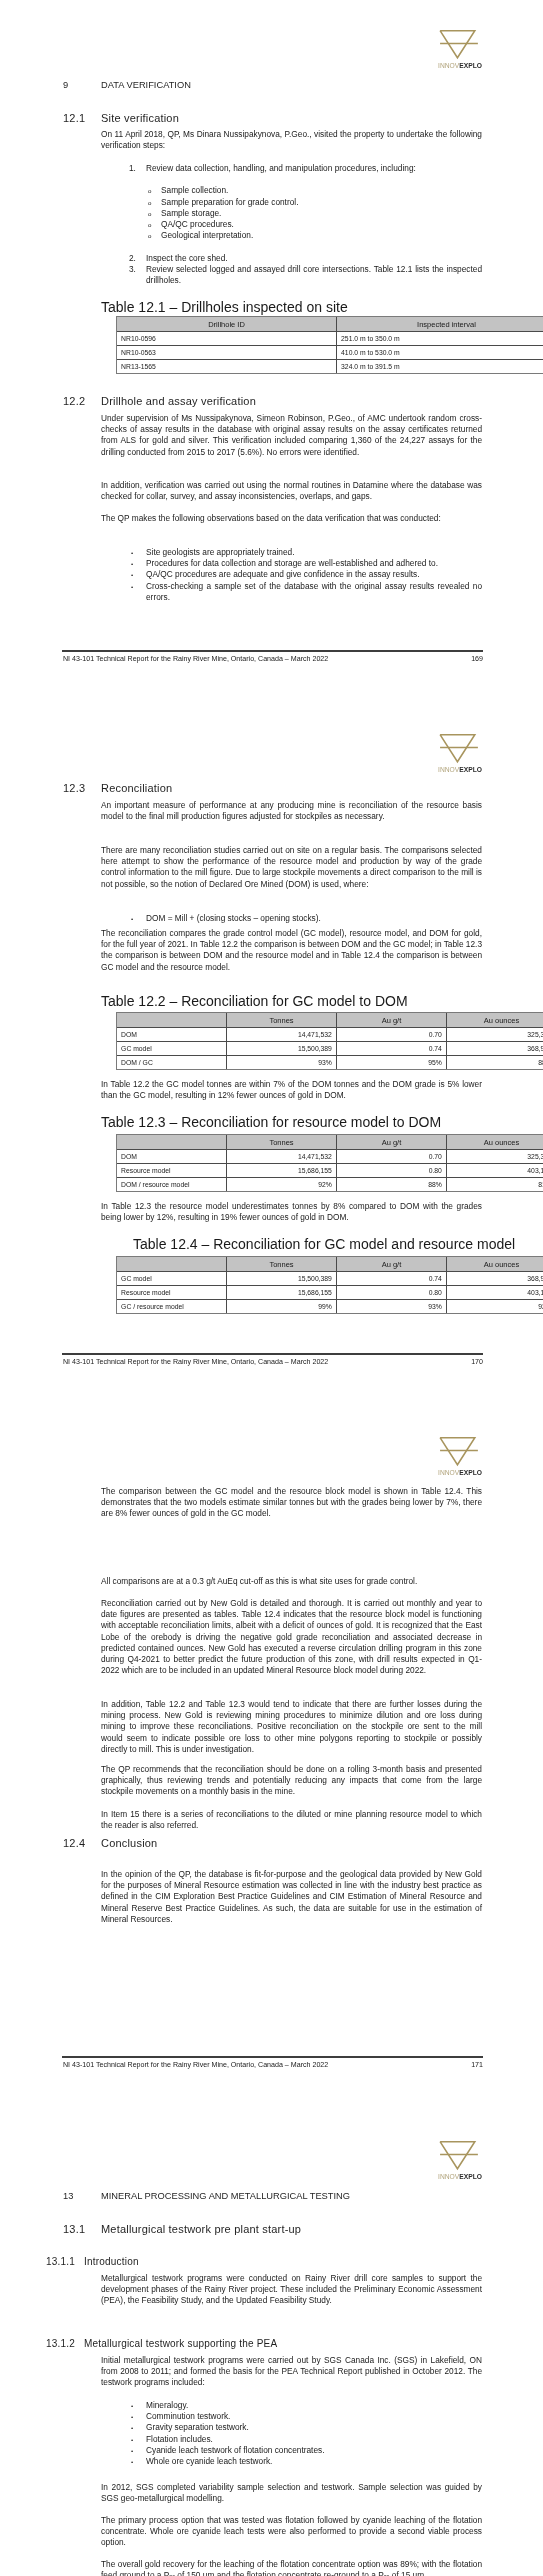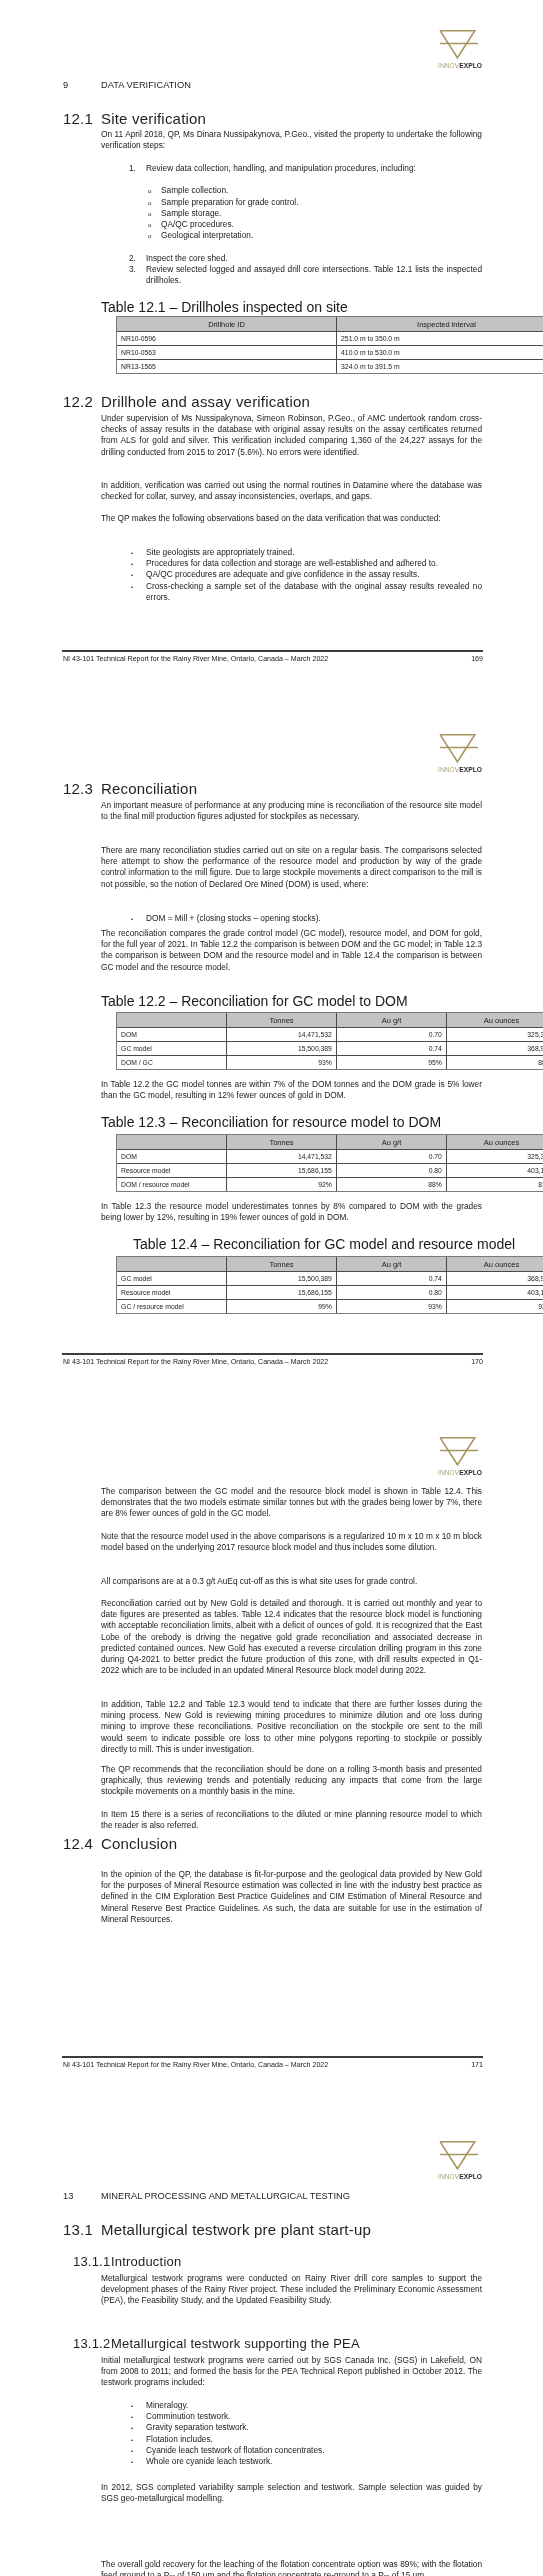--- a/index.html
+++ b/index.html
@@ -7,22 +7,22 @@
   .page { position: absolute; left: 0; width: 544px; height: 703px; background: #fff; }
   .logo { position: absolute; left: 437px; top: 29px; width: 46px; height: 42px; }
   .logo svg { display: block; }
   .logo-text { position: absolute; left: 0; top: 33px; width: 46px; text-align: center; font-size: 6.7px; letter-spacing: 0px; line-height: 8.2px; white-space: nowrap; }
   .logo-light { color: #b2a47c; font-weight: normal; }
   .logo-bold { color: #2b2b2b; font-weight: bold; }
 
   .h1 { position: absolute; left: 63px; width: 422px; font-size: 9.3px; line-height: 11.3px; color: #1f1f1f; white-space: nowrap; }
   .h1 .num, .h2 .num, .h3 .num { position: absolute; left: 0; top: 0; }
   .h1 .txt, .h2 .txt, .h3 .txt { position: absolute; left: 38px; top: 0; }
-  .h2 { position: absolute; left: 63px; width: 422px; height: 11.3px; font-size: 15px; line-height: 11.3px; letter-spacing: 0.2px; color: #1f1f1f; white-space: nowrap; }
-  .h3 { position: absolute; left: 73px; width: 422px; height: 11.3px; font-size: 13px; line-height: 11.3px; letter-spacing: 0.2px; color: #1f1f1f; white-space: nowrap; }
+  .h2 { position: absolute; left: 63px; width: 422px; height: 11.3px; font-size: 11px; line-height: 11.3px; letter-spacing: 0.2px; color: #1f1f1f; white-space: nowrap; }
+  .h3 { position: absolute; left: 46px; width: 422px; height: 11.3px; font-size: 10px; line-height: 11.3px; letter-spacing: 0.2px; color: #1f1f1f; white-space: nowrap; }
   .h1 { height: 11.3px; }
 
   .p { position: absolute; left: 101px; width: 381px; font-size: 8.3px; line-height: 11.2px; text-align: justify; margin: 0; color: #1a1a1a; }
   .p sub { font-size: 5.2px; vertical-align: -1px; line-height: 0; }
 
   .list { position: absolute; left: 101px; width: 381px; margin: 0; padding: 0; list-style: none; font-size: 8.3px; line-height: 11.2px; color: #1a1a1a; }
   .list li { position: relative; padding-left: 45px; text-align: justify; }
   .list .marker { position: absolute; left: 28px; top: 0; }
   .list.bul .marker { left: 30px; font-size: 6.2px; }
   .sublist { list-style: none; margin: 11.2px 0 11.2px 0; padding: 0; }
@@ -141,21 +141,21 @@
       <line x1="6" y1="28" x2="80" y2="28" stroke="#a8955e" stroke-width="3"></line>
     </svg>
     <div class="logo-text"><span class="logo-light">INNOV</span><span class="logo-bold">EXPLO</span></div>
   </div>
 
   <div class="h2" style="top:80px;">
     <span class="num">12.3</span>
     <span class="txt">Reconciliation</span>
   </div>
 
-  <p class="p" style="top:97px;">An important measure of performance at any producing mine is reconciliation of the resource site model to the final mill production figures adjusted for stockpiles as necessary.</p>
+  <p class="p" style="top:97px;">An important measure of performance at any producing mine is reconciliation of the resource basis model to the final mill production figures adjusted for stockpiles as necessary.</p>
   <p class="p" style="top:142px;">There are many reconciliation studies carried out on site on a regular basis. The comparisons selected here attempt to show the performance of the resource model and production by way of the grade control information to the mill figure. Due to large stockpile movements a direct comparison to the mill is not possible, so the notion of Declared Ore Mined (DOM) is used, where:</p>
 
   <ul class="list bul" style="top:210px;">
     <li><span class="marker">•</span><span>DOM = Mill + (closing stocks – opening stocks).</span></li>
   </ul>
 
   <p class="p" style="top:225px;">The reconciliation compares the grade control model (GC model), resource model, and DOM for gold, for the full year of 2021. In Table 12.2 the comparison is between DOM and the GC model; in Table 12.3 the comparison is between DOM and the resource model and in Table 12.4 the comparison is between GC model and the resource model.</p>
 
   <div class="caption" style="top:293px;"><span>Table 12.2 –</span><span> Reconciliation for GC model to DOM</span></div>
   <table class="dt four" style="top:309px;">
@@ -265,21 +265,20 @@
 <div class="page" style="top:1406px;">
   <div class="logo" style="top:30px;">
     <svg width="46" height="32" viewBox="0 0 90 62">
       <polyline points="6,3 74,3 40,56 6,3" fill="none" stroke="#a8955e" stroke-width="3"></polyline>
       <line x1="6" y1="28" x2="80" y2="28" stroke="#a8955e" stroke-width="3"></line>
     </svg>
     <div class="logo-text"><span class="logo-light">INNOV</span><span class="logo-bold">EXPLO</span></div>
   </div>
 
   <p class="p" style="top:80px;">The comparison between the GC model and the resource block model is shown in Table 12.4. This demonstrates that the two models estimate similar tonnes but with the grades being lower by 7%, there are 8% fewer ounces of gold in the GC model.</p>
-  <p class="p" style="top:125px;">Note that the resource model used in the above comparisons is a regularized 10 m x 10 m x 10 m block model based on the underlying 2017 resource block model and thus includes some dilution.</p>
   <p class="p" style="top:170px;">All comparisons are at a 0.3 g/t AuEq cut-off as this is what site uses for grade control.</p>
   <p class="p" style="top:192px;">Reconciliation carried out by New Gold is detailed and thorough. It is carried out monthly and year to date figures are presented as tables. Table 12.4 indicates that the resource block model is functioning with acceptable reconciliation limits, albeit with a deficit of ounces of gold. It is recognized that the East Lobe of the orebody is driving the negative gold grade reconciliation and associated decrease in predicted contained ounces. New Gold has executed a reverse circulation drilling program in this zone during Q4-2021 to better predict the future production of this zone, with drill results expected in Q1-2022 which are to be included in an updated Mineral Resource block model during 2022.</p>
   <p class="p" style="top:293px;">In addition, Table 12.2 and Table 12.3 would tend to indicate that there are further losses during the mining process. New Gold is reviewing mining procedures to minimize dilution and ore loss during mining to improve these reconciliations. Positive reconciliation on the stockpile ore sent to the mill would seem to indicate possible ore loss to other mine polygons reporting to stockpile or possibly directly to mill. This is under investigation.</p>
   <p class="p" style="top:358px;">The QP recommends that the reconciliation should be done on a rolling 3-month basis and presented graphically, thus reviewing trends and potentially reducing any impacts that come from the large stockpile movements on a monthly basis in the mine.</p>
   <p class="p" style="top:403px;">In Item 15 there is a series of reconciliations to the diluted or mine planning resource model to which the reader is also referred.</p>
 
   <div class="h2" style="top:432px;">
     <span class="num">12.4</span>
     <span class="txt">Conclusion</span>
   </div>
@@ -324,16 +323,17 @@
   <ul class="list bul" style="top:290px;">
     <li><span class="marker">•</span><span>Mineralogy.</span></li>
     <li><span class="marker">•</span><span>Comminution testwork.</span></li>
     <li><span class="marker">•</span><span>Gravity separation testwork.</span></li>
     <li><span class="marker">•</span><span>Flotation includes.</span></li>
     <li><span class="marker">•</span><span>Cyanide leach testwork of flotation concentrates.</span></li>
     <li><span class="marker">•</span><span>Whole ore cyanide leach testwork.</span></li>
   </ul>
 
   <p class="p" style="top:372px;">In 2012, SGS completed variability sample selection and testwork. Sample selection was guided by SGS geo-metallurgical modelling.</p>
+  <p class="p" style="top:405px;">The primary process option that was tested was flotation followed by cyanide leaching of the flotation concentrate. Whole ore cyanide leach tests were also performed to provide a second viable process option.</p>
   <p class="p" style="top:449px;"><span>The overall gold recovery for the leaching of the flotation concentrate option was 89%; with the flotation feed ground to a P</span><sub>80</sub><span> of 150 µm and the flotation concentrate re-ground to a P</span><sub>80</sub><span> of 15 µm.</span></p>
 
 </div>
 
 
 </body></html>

